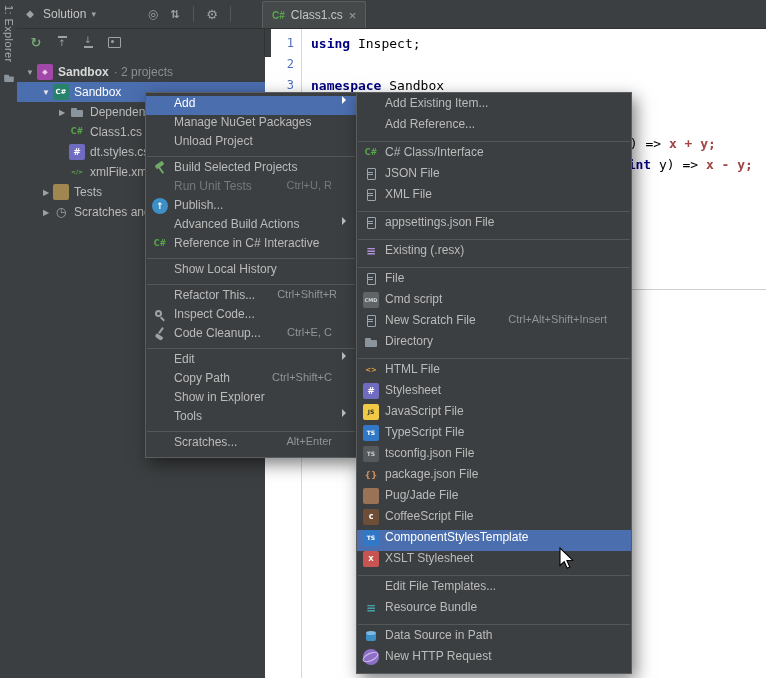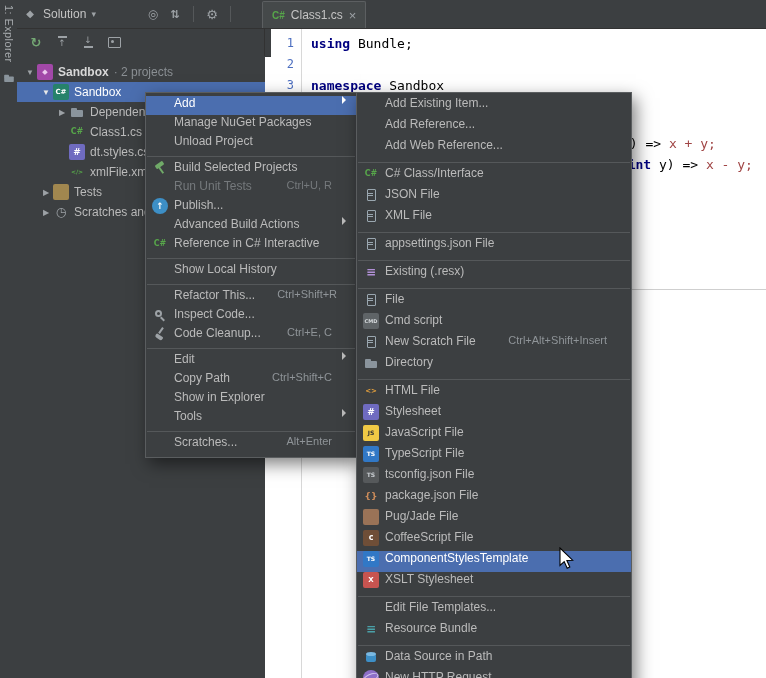--- a/index.html
+++ b/index.html
@@ -44,21 +44,21 @@
   .tree-suffix{color:#8a8f93;margin-left:5px;}
   
   .editor{position:absolute;left:265px;top:28px;right:0;bottom:0;background:var(--editor-background,#ffffff);z-index:1;}
   .editor-divider{position:absolute;left:264px;top:28px;bottom:0;width:1px;background:#323232;z-index:2;}
   .gutter{position:absolute;left:0;top:0;bottom:0;width:37px;border-right:1px solid #d8d8d8;padding-top:5px;
           font-family:"DejaVu Sans Mono",monospace;font-size:12px;color:#4d6fc0;text-align:right;box-sizing:border-box;}
   .gutter .ln{height:21px;line-height:21px;padding-right:7px;}
   .code{position:absolute;left:46px;top:5px;font-family:"DejaVu Sans Mono",monospace;font-size:13px;color:#000;}
   .cl{height:21px;line-height:21px;white-space:pre;}
   .kw{color:var(--keyword-blue,#000080);font-weight:bold;}
-  .accent{color:var(--accent-red,#a04545);}
+  .accent{color:var(--accent-red,#a04545);font-weight:bold;}
   .frag{position:absolute;font-family:"DejaVu Sans Mono",monospace;font-size:13px;color:#000;height:21px;line-height:21px;white-space:pre;}
   .frag1{left:357px;top:105px;}
   .frag2{left:347px;top:126px;}
   .method-sep{position:absolute;left:38px;right:0;top:261px;height:1px;background:#cfcfcf;}
   
   .menu{position:absolute;background:var(--panel-background,#3c3f41);border:1px solid #5a5d5f;
         box-shadow:4px 6px 16px rgba(0,0,0,.5);padding:3px 0;box-sizing:border-box;}
   .menu1{left:145px;top:92px;width:212px;z-index:10;}
   .menu2{left:356px;top:92px;width:276px;z-index:11;}
   .mi{display:flex;align-items:flex-start;height:19px;padding:0 10px 0 4px;color:#bbbbbb;cursor:pointer;white-space:nowrap;}
@@ -157,21 +157,21 @@
       </span>
     </div>
 
   <div class="editor">
     <div class="gutter">
       <div class="ln">1</div>
       <div class="ln">2</div>
       <div class="ln">3</div>
     </div>
     <div class="code">
-      <div class="cl"><span class="kw">using</span><span> Bundle;</span></div>
+      <div class="cl"><span class="kw">using</span><span> Inspect;</span></div>
       <div class="cl"></div>
       <div class="cl"><span class="kw">namespace</span><span> Sandbox</span></div>
     </div>
     <div class="frag frag1"><span>y) =&gt; </span><span class="accent">x + y;</span></div>
     <div class="frag frag2"><span>, </span><span class="kw">int</span><span> y) =&gt; </span><span class="accent">x - y;</span></div>
     <div class="method-sep"></div>
   </div>
   <div class="editor-divider"></div>
 
   <div class="tree">
@@ -344,26 +344,20 @@
         <span class="lab">Add Existing Item...</span>
         <span class="sc"></span>
         <span class="submenu-arrow" style="visibility: hidden;"></span>
       </div>
       <div class="mi">
         <span class="ic ic-none"></span>
         <span class="lab">Add Reference...</span>
         <span class="sc"></span>
         <span class="submenu-arrow" style="visibility: hidden;"></span>
       </div>
-      <div class="mi">
-        <span class="ic ic-none"></span>
-        <span class="lab">Add Web Reference...</span>
-        <span class="sc"></span>
-        <span class="submenu-arrow" style="visibility: hidden;"></span>
-      </div>
       <div class="sep"></div>
       <div class="mi">
         <span class="ic" style="color: rgb(87, 166, 74); font-size: 8px; font-weight: bold;">C#</span>
         <span class="lab">C# Class/Interface</span>
         <span class="sc"></span>
         <span class="submenu-arrow" style="visibility: hidden;"></span>
       </div>
       <div class="mi">
         <span class="ic art-doc"></span>
         <span class="lab">JSON File</span>

